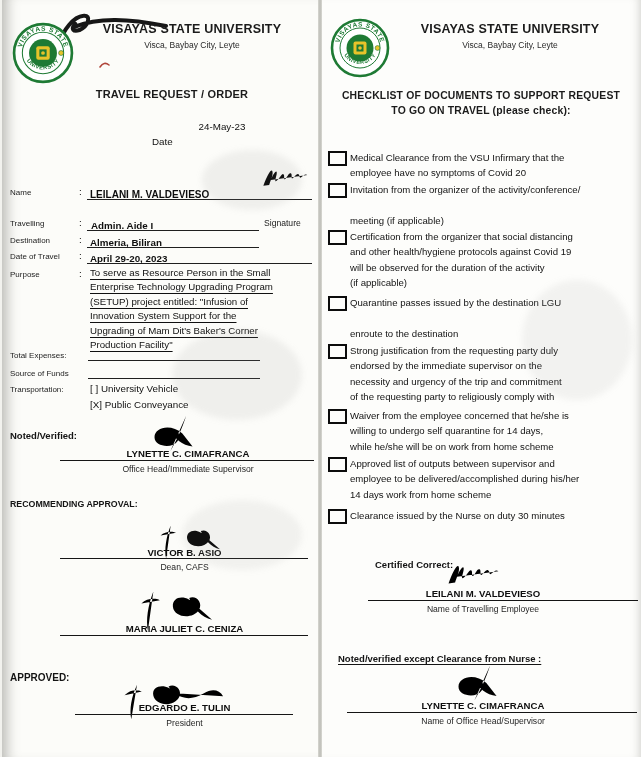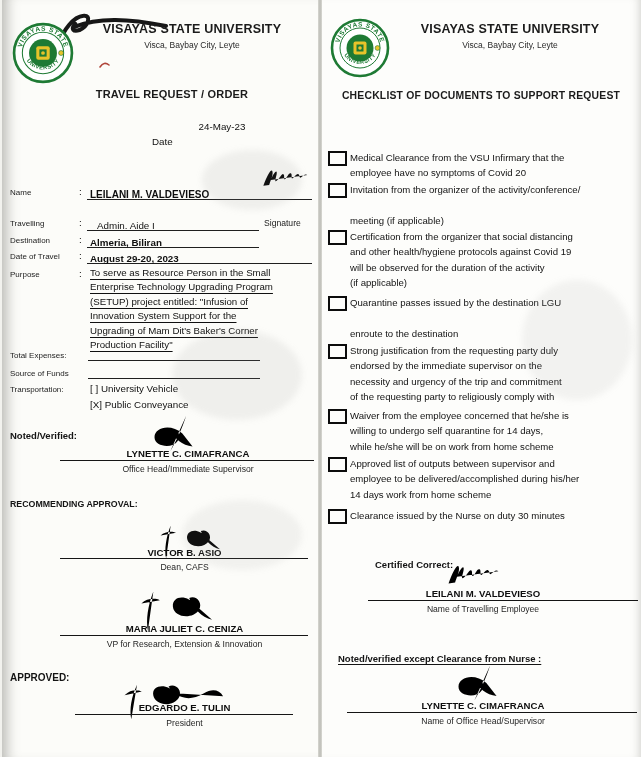--- a/index.html
+++ b/index.html
@@ -94,34 +94,34 @@
     <div class="abs uline" style="left:85px;top:184px;width:225px;height:15px">
       <span class="val-b" style="margin-left:3px">LEILANI M. VALDEVIESO</span>
     </div>
     <svg class="sig abs" style="left:258px;top:163px;width:50px;height:29px">
         <use href="#sig-v"></use>
       </svg>
 
     <div class="abs lbl" style="left:8px;top:219px">Travelling</div>
     <div class="abs val" style="left:77px;top:217px">:</div>
     <div class="abs uline" style="left:85px;top:215px;width:172px;height:15px">
-      <span class="val" style="margin-left:10px;font-weight:normal">Admin. Aide I</span>
+      <span class="val" style="margin-left:4px;font-weight:bold">Admin. Aide I</span>
     </div>
     <div class="abs lbl" style="left:262px;top:218px;font-size:8.6px">Signature</div>
 
     <div class="abs lbl" style="left:8px;top:236px">Destination</div>
     <div class="abs val" style="left:77px;top:234px">:</div>
     <div class="abs uline" style="left:85px;top:232px;width:172px;height:15px">
       <span class="val" style="margin-left:3px;font-weight:bold">Almeria, Biliran</span>
     </div>
 
     <div class="abs lbl" style="left:8px;top:252px">Date of Travel</div>
     <div class="abs val" style="left:77px;top:250px">:</div>
     <div class="abs uline" style="left:85px;top:248px;width:225px;height:15px">
-      <span class="val" style="margin-left:3px;font-weight:bold">August 29-20, 2023</span>
+      <span class="val" style="margin-left:3px;font-weight:bold">April 29-20, 2023</span>
     </div>
 
     <div class="abs lbl" style="left:8px;top:270px">Purpose</div>
     <div class="abs val" style="left:77px;top:268px">:</div>
     <div class="abs purpose" style="left:88px;top:266px;width:228px">To serve as Resource Person in the Small
 Enterprise Technology Upgrading Program
 (SETUP) project entitled: "Infusion of
 Innovation System Support for the
 Upgrading of Mam Dit's Baker's Corner
 Production Facility"</div>
@@ -150,21 +150,20 @@
       </svg>
     <div class="abs sig-name" style="left:60px;top:547px;width:245px">VICTOR B. ASIO</div>
     <div class="abs" style="left:58px;top:558px;width:248px;border-bottom:1.8px solid #161616"></div>
     <div class="abs sig-title" style="left:60px;top:562px;width:245px">Dean, CAFS</div>
 
     <svg class="sig abs" style="left:128px;top:586px;width:88px;height:50px">
         <use href="#sig-a"></use>
       </svg>
     <div class="abs sig-name" style="left:60px;top:623px;width:245px">MARIA JULIET C. CENIZA</div>
     <div class="abs" style="left:58px;top:635px;width:248px;border-bottom:1.8px solid #161616"></div>
-    <div class="abs sig-title" style="left:60px;top:639px;width:245px">VP for Research, Extension &amp; Innovation</div>
 
     <div class="abs lbl-b" style="left:8px;top:672px;font-size:10px">APPROVED:</div>
     <svg class="sig abs" style="left:112px;top:678px;width:112px;height:44px">
         <use href="#sig-t"></use>
       </svg>
     <div class="abs sig-name" style="left:75px;top:702px;width:215px">EDGARDO E. TULIN</div>
     <div class="abs" style="left:73px;top:714px;width:218px;border-bottom:1.8px solid #161616"></div>
     <div class="abs sig-title" style="left:75px;top:718px;width:215px">President</div>
 
     <div class="smudge" style="left:200px;top:150px;width:100px;height:60px;background:rgba(150,150,145,.12)"></div>
@@ -176,20 +175,21 @@
 
   <div class="page" id="page-right">
 
     <svg class="abs" style="left:8px;top:18px;width:60px;height:60px">
         <use href="#seal"></use>
       </svg>
     <div class="abs univ" style="left:68px;top:22px;width:240px">VISAYAS STATE UNIVERSITY</div>
     <div class="abs addr" style="left:68px;top:40px;width:240px">Visca, Baybay City, Leyte</div>
 
     <div class="abs doc-title" style="left:4px;top:90px;width:310px;font-size:10.4px">CHECKLIST OF DOCUMENTS TO SUPPORT REQUEST</div>
+    <div class="abs doc-title" style="left:4px;top:105px;width:310px;font-size:10.4px">TO GO ON TRAVEL (please check):</div>
 
     <div class="abs chk-item" style="left:0;top:150px;width:316px">
       <span class="cbox"></span>
       <div class="chk-text">Medical Clearance from the VSU Infirmary that the
 employee have no symptoms of Covid 20</div>
     </div>
     <div class="abs chk-item" style="left:0;top:182px;width:316px">
       <span class="cbox"></span>
       <div class="chk-text">Invitation from the organizer of the activity/conference/
 

